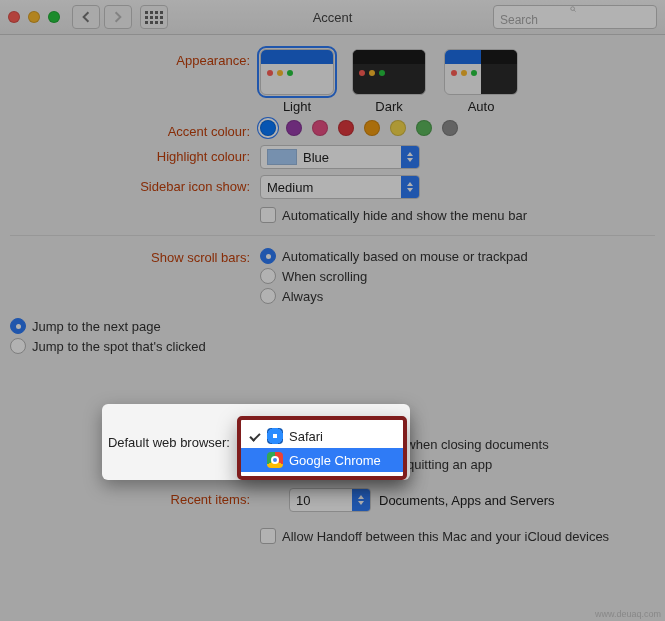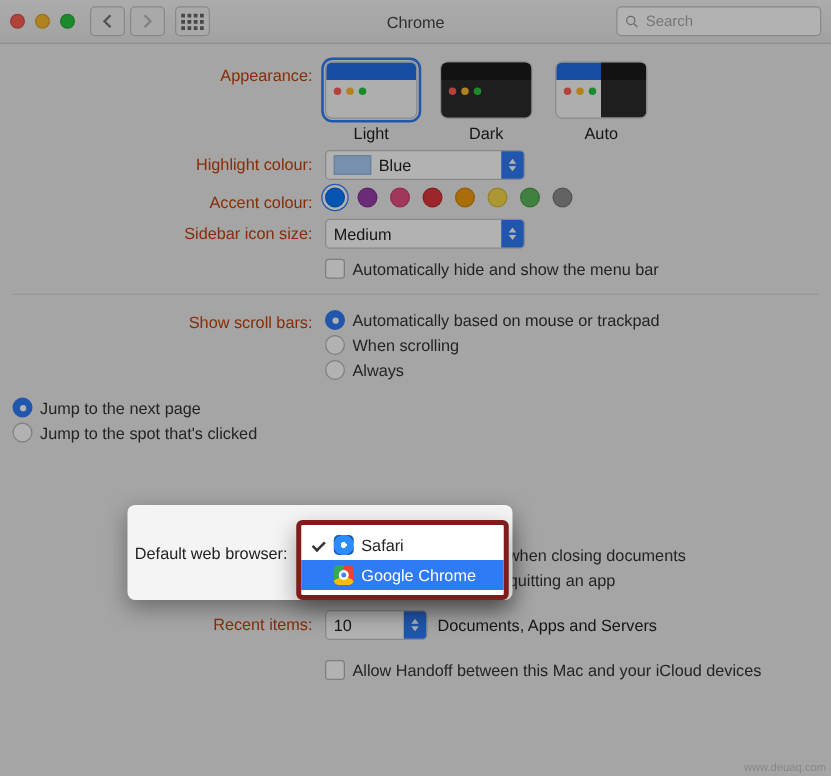--- a/index.html
+++ b/index.html
@@ -61,20 +61,21 @@
   }
   .search-wrap {
     margin-left:auto;
     display:flex; align-items:center;
     background:#fff;
     border:1px solid #c4c4c4;
     border-radius:4px;
     height:22px; width:150px;
     padding:0 6px;
     color:#999;
+    flex-direction:column;
   }
   .search-wrap svg { width:12px; height:12px; margin-right:4px; fill:#999; }
   .search-wrap input {
     border:none; outline:none; font-size:12px; width:100%; background:transparent; color:#333;
   }
   .search-wrap input::placeholder { color:#aaa; }
 
   
   .panel {
     padding: 14px 10px 10px 10px;
@@ -269,21 +270,21 @@
       <span></span>
         <span></span>
         <span></span>
         <span></span>
       <span></span>
         <span></span>
         <span></span>
         <span></span>
     </div>
   </div>
-  <div class="window-title">Chrome</div>
+  <div class="window-title">Accent</div>
   <div class="search-wrap">
     <svg viewBox="0 0 16 16">
         <circle cx="7" cy="7" r="5" stroke="#999" stroke-width="1.5" fill="none"></circle>
         <line x1="11" y1="11" x2="15" y2="15" stroke="#999" stroke-width="1.5"></line>
       </svg>
     <input type="text" placeholder="Search" style="">
   </div>
 </div>
 
 <div class="panel">
@@ -323,48 +324,48 @@
                 <span class="d3"></span>
               </div>
           </div>
           <span>Auto</span>
         </div>
       </div>
     </div>
   </div>
 
   <div class="row">
-    <div class="label-col">Highlight colour:</div>
-    <div class="ctrl-col">
-      <div class="popup" style="min-width:130px;">
-        <span class="hlswatch"></span>
-        <span>Blue</span>
-        <span class="arrows"></span>
-      </div>
-    </div>
-  </div>
-
-  <div class="row">
     <div class="label-col">Accent colour:</div>
     <div class="ctrl-col inline">
       <div class="swatches" id="accent-swatches">
           <div class="swatch sel" style="background: rgb(10, 122, 255);"></div>
           <div class="swatch" style="background: rgb(154, 62, 173);"></div>
           <div class="swatch" style="background: rgb(233, 79, 132);"></div>
           <div class="swatch" style="background: rgb(224, 56, 62);"></div>
           <div class="swatch" style="background: rgb(243, 156, 18);"></div>
           <div class="swatch" style="background: rgb(247, 217, 76);"></div>
           <div class="swatch" style="background: rgb(92, 184, 92);"></div>
           <div class="swatch" style="background: rgb(142, 142, 142);"></div>
         </div>
     </div>
   </div>
 
   <div class="row">
-    <div class="label-col">Sidebar icon size:</div>
+    <div class="label-col">Highlight colour:</div>
+    <div class="ctrl-col">
+      <div class="popup" style="min-width:130px;">
+        <span class="hlswatch"></span>
+        <span>Blue</span>
+        <span class="arrows"></span>
+      </div>
+    </div>
+  </div>
+
+  <div class="row">
+    <div class="label-col">Sidebar icon show:</div>
     <div class="ctrl-col">
       <div class="popup" style="min-width:130px;">
         <span>Medium</span>
         <span class="arrows"></span>
       </div>
     </div>
   </div>
 
   <div class="row">
     <div class="label-col"></div>
@@ -418,21 +419,21 @@
         <span class="box"></span>
         <span>Ask to keep changes when closing documents</span>
       </label>
       <label class="check">
         <span class="box checked"></span>
         <span>Close windows when quitting an app</span>
       </label>
     </div>
   </div>
 
-  <div class="row" style="margin-top:14px;">
+  <div class="row" style="margin-top:14px;gap:29px;">
     <div class="label-col">Recent items:</div>
     <div class="ctrl-col inline">
       <div class="popup small">
         <span>10</span>
         <span class="arrows"></span>
       </div>
       <span>Documents, Apps and Servers</span>
     </div>
   </div>
 

